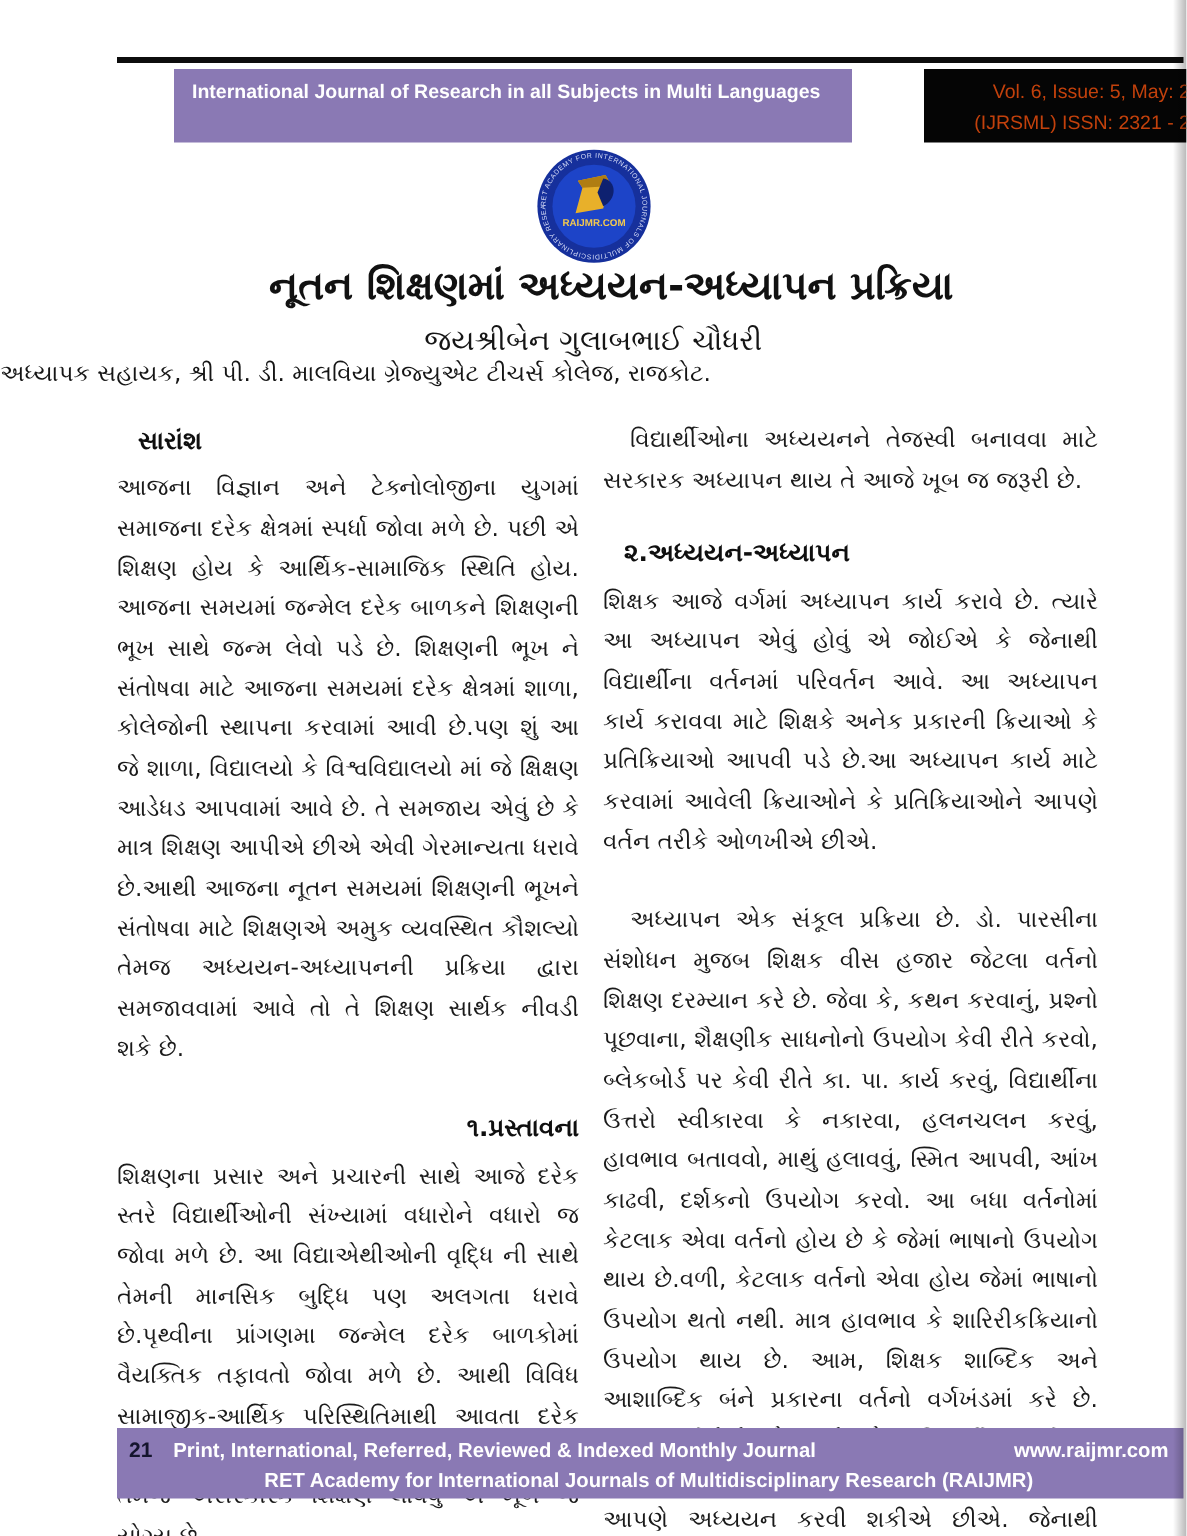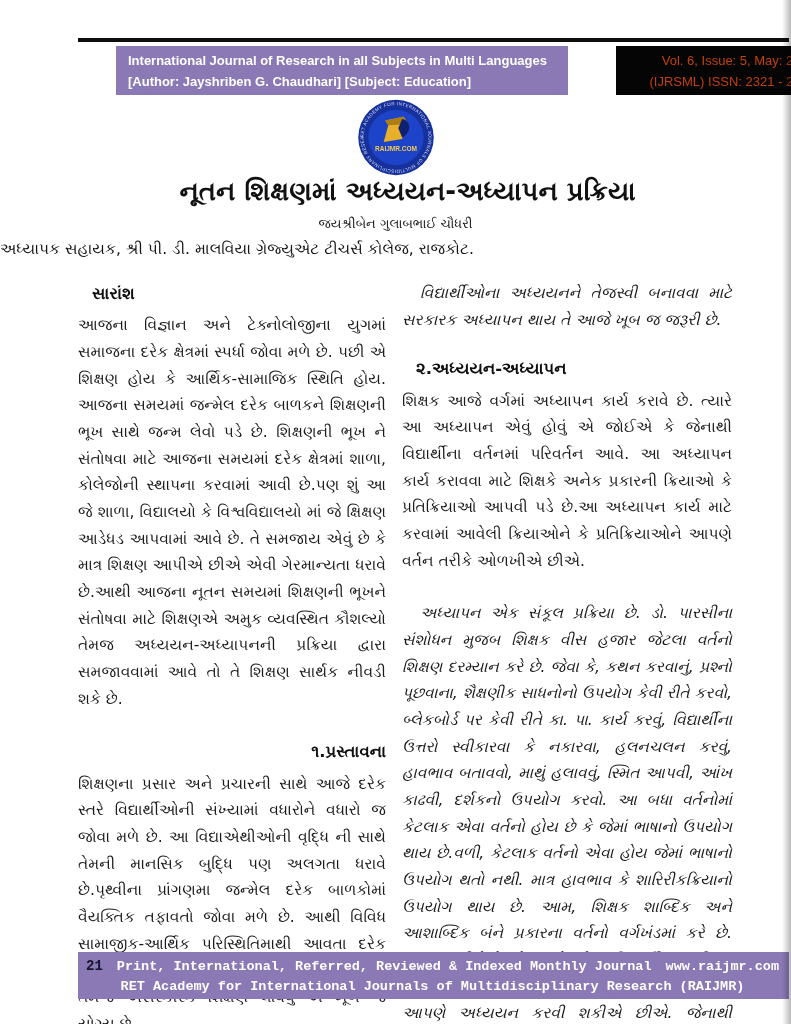--- a/index.html
+++ b/index.html
@@ -25,65 +25,64 @@
     flex:1; background:#050505; color:#c2410c; font-weight:normal; font-size:13px;
     line-height:21px; text-align:right; padding:4px 12px 0 0; box-sizing:border-box;margin-left:48px;
   }
   .logo-wrap { position:absolute; left:357px; top:99px; width:78px; height:77px; }
   .title {
     position:absolute; left:12px; top:176px; width:100%; margin:0;
     text-align:center; font-size:26px; font-weight:bold; color:#111;
   }
   .author {
     position:absolute; left:0; top:216px; width:100%;
-    text-align:center; font-size:13px; color:#151515;
+    text-align:center; font-size:19px; color:#151515;
   }
   .affiliation {
     position:absolute; left:0; top:240px; width:100%;
     text-align:left; font-size:15.5px; color:#151515;
   }
   .columns {
     position:absolute; left:78px; top:280px; width:654px;
     display:flex; gap:16px;
   }
   .col { font-size:15.5px; line-height:1.72; }
   .col-left  { width:308px; }
   .col-right { width:330px; }
   .col h2 { font-size:16.5px; margin:0 0 4px 14px; font-weight:bold; color:#0f0f0f; }
   .col p { margin:0; }
   .just { text-align:justify; }
-  .indent { text-indent:18px;font-style:italic; }
+  .indent { text-indent:18px; }
   .keywords { margin-top:24px !important; line-height:2.15; }
   .keywords strong { font-size:16.5px; }
   .heading-gap { margin-top:26px !important;text-align:right; }
   .para-gap { margin-top:26px !important; }
   .sec2-gap { margin-top:22px !important; }
   .footbar {
     position:absolute; left:78px; top:952px; width:711px; height:47px;
-    color:#ffffff; font-family:Liberation Mono, monospace;
+    color:#ffffff; font-family:Liberation Sans, sans-serif;
     font-weight:bold; font-size:13.5px; box-sizing:border-box; padding:4px 10px 0 8px;
   }
   .foot-row { display:flex; align-items:baseline; line-height:20px; }
   .pageno { color:#15152e; margin-right:14px; font-size:14px; }
   .foot-text { flex:1; }
   .foot-site { text-align:right; }
   .foot-row2 { text-align:center; line-height:20px; }
   .ring-text { letter-spacing:0.5px; }
 </style>
 </head>
 <body>
 
 <div class="page">
 
   <div class="top-rule"></div>
 
   <header class="masthead">
     <div class="mast-left" style="background:#8a79b4;">
       <div>International Journal of Research in all Subjects in Multi Languages</div>
-      <div>[Author: Jayshriben G. Chaudhari] [Subject: Education]</div>
     </div>
     <div class="mast-right">
       <div>Vol. 6, Issue: 5, May: 2018</div>
       <div>(IJRSML)  ISSN: 2321 - 2853</div>
     </div>
   </header>
 
   <div class="logo-wrap">
     <svg width="78" height="77" viewBox="0 0 100 100">
       <circle cx="50" cy="50" r="49" fill="#16309c"></circle>

